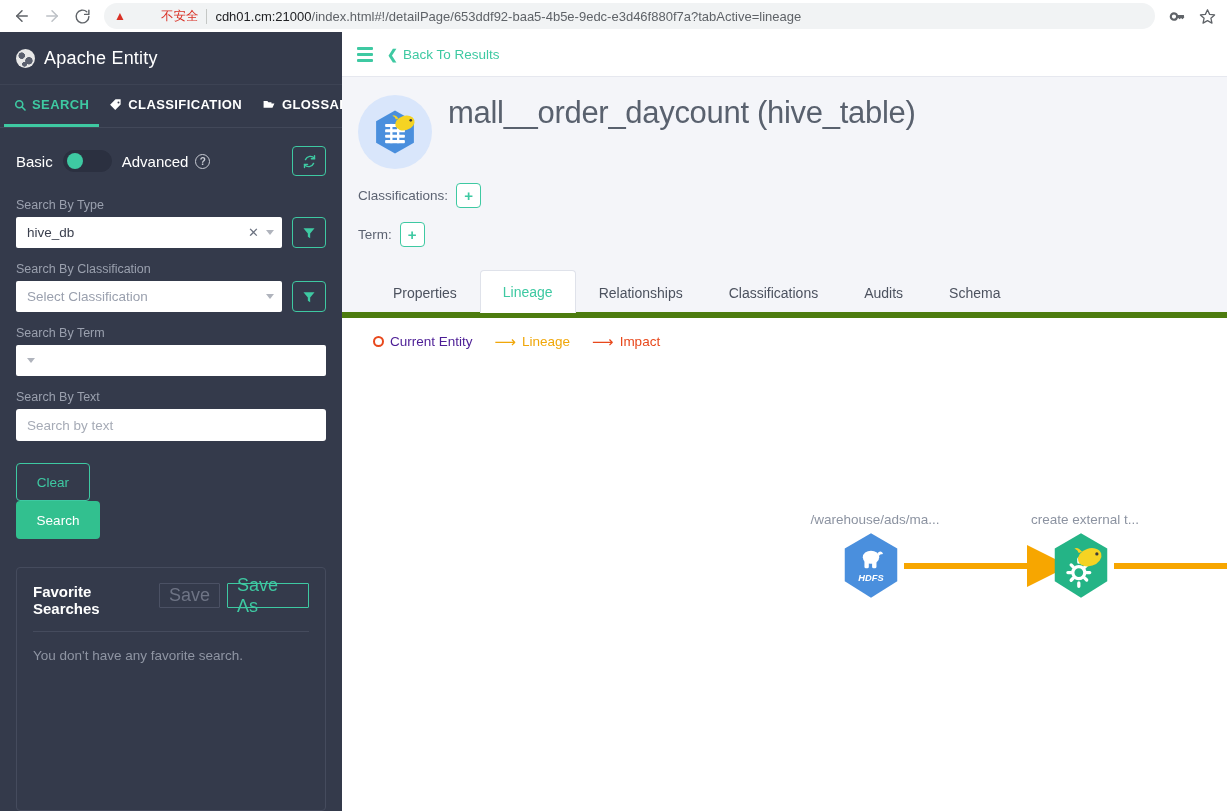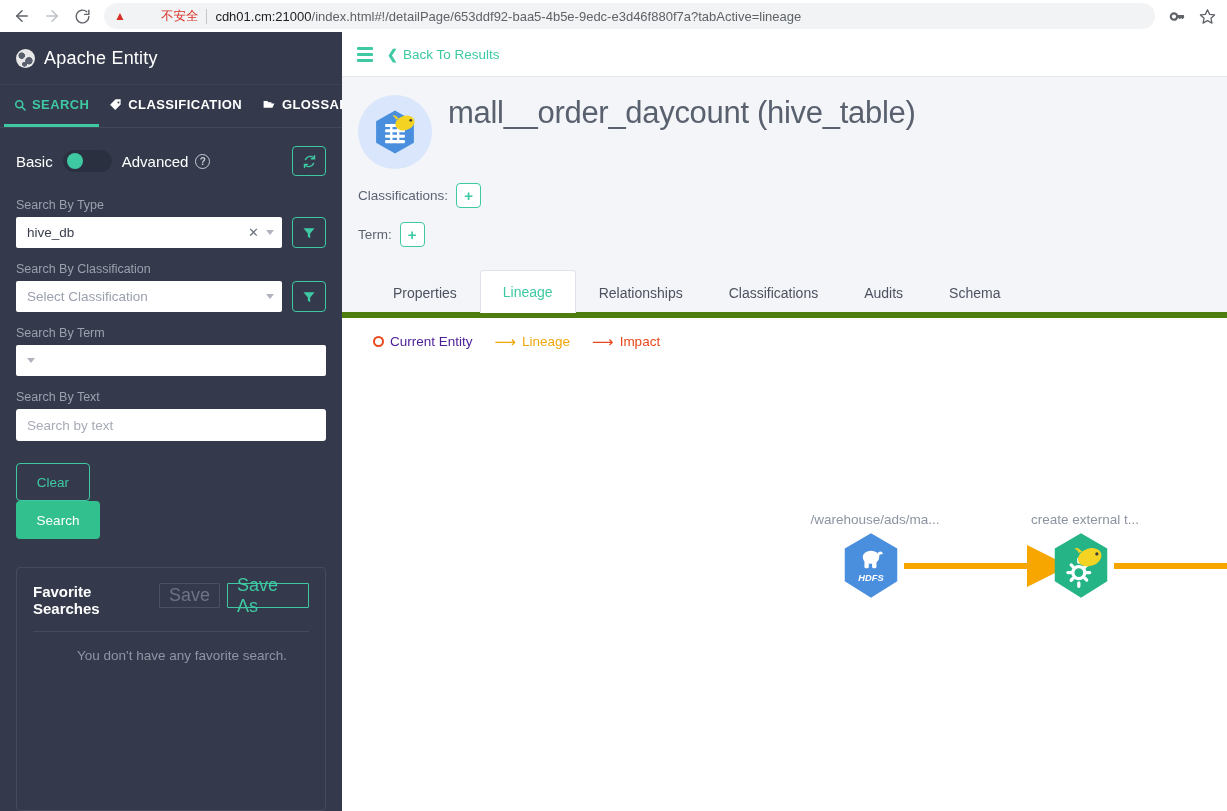--- a/index.html
+++ b/index.html
@@ -164,21 +164,21 @@
   .fav-head { display: flex; }
   .fav-title { color: #ffffff; font-size: 15px; font-weight: bold; }
   .fav-btns { margin-left: auto; display: flex; gap: 7px; }
   .fav-btn {
     height: 25px; padding: 0 9px; border-radius: 1px; font-size: 18px;
     display: flex; align-items: center; background: transparent;
   }
   .fav-btn.disabled { border: 1px solid #4b5164; color: #6e7485; }
   .fav-btn.active { border: 1px solid #3ec9a2; color: #3ec9a2; }
   .fav-sep { height: 1px; background: #454b5d; margin: 14px 0 16px 0; }
-  .fav-empty { color: #8f95a3; font-size: 13.5px; margin-left: 44px; }
+  .fav-empty { color: #8f95a3; font-size: 13.5px; }
 
   
   .main { flex: 1; display: flex; flex-direction: column; min-width: 0; background: #ffffff; }
   .topbar {
     height: 45px; background: #ffffff; display: flex; align-items: center;
     padding: 0 0 0 15px; gap: 14px; border-bottom: 1px solid #e6e8ef;
   }
   .hamburger { display: flex; flex-direction: column; gap: 3px; width: 16px; }
   .hamburger span { height: 3px; background: #3ec9a2; border-radius: 1px; }
   .back-link {

